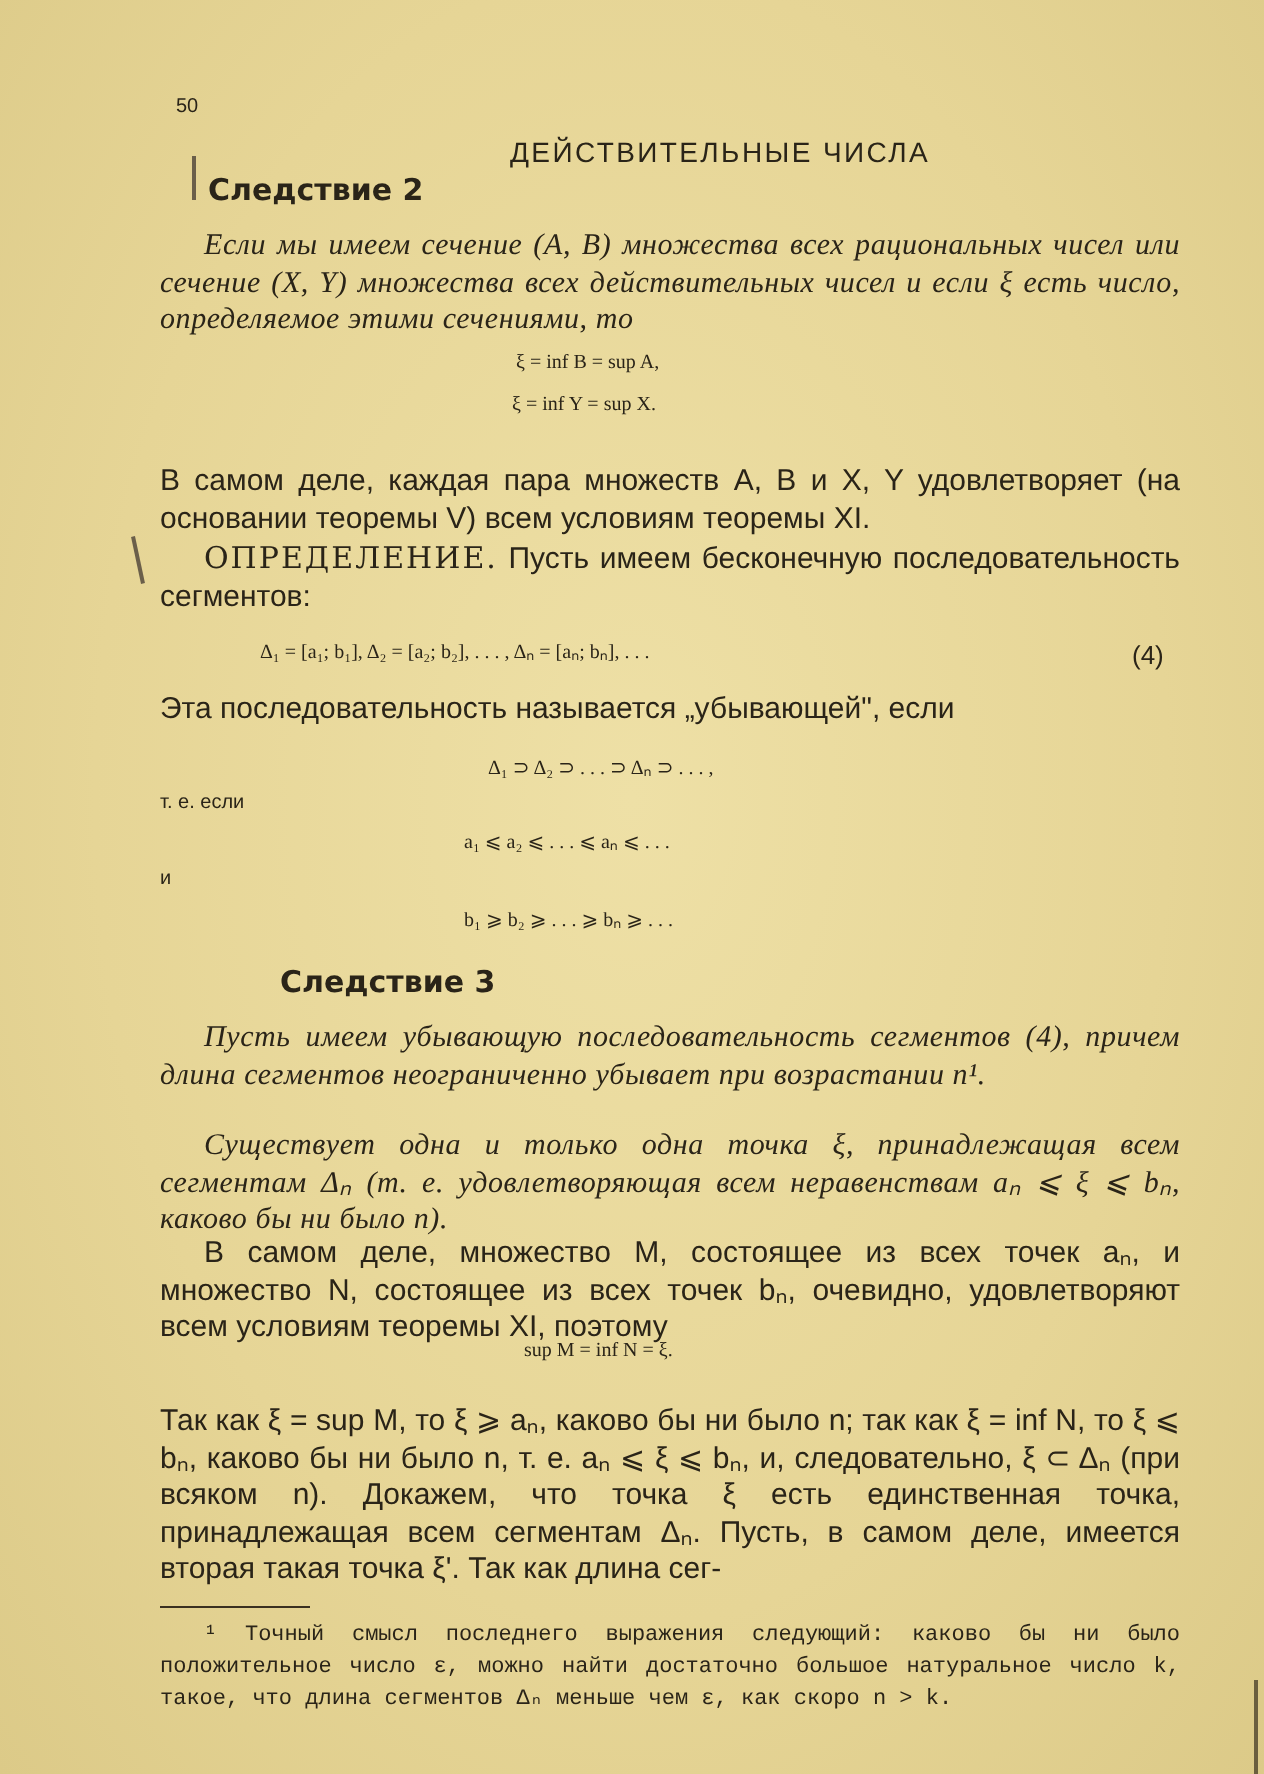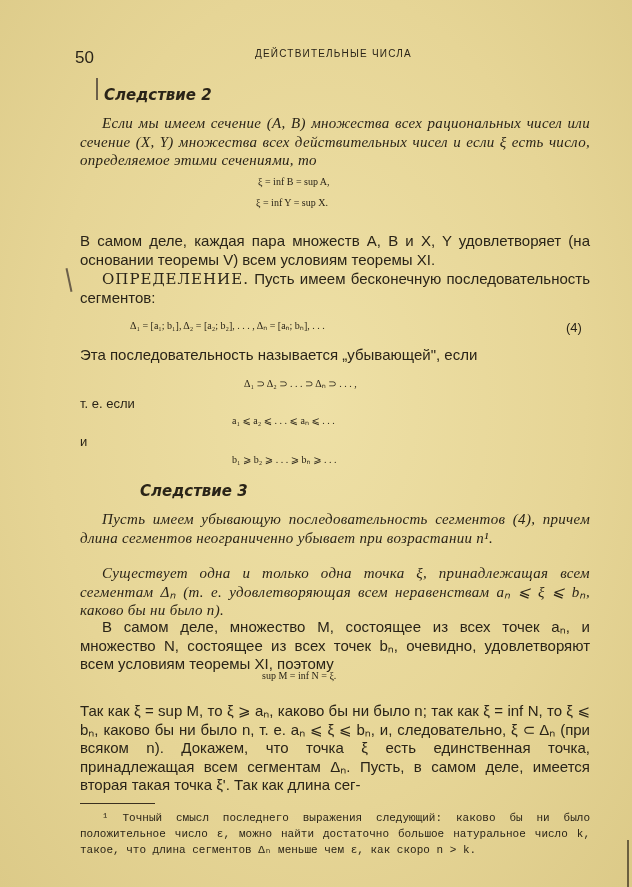--- a/index.html
+++ b/index.html
@@ -4,30 +4,30 @@
 <style>
   html, body { margin: 0; padding: 0; }
   body {
     width: 632px; height: 887px; overflow: hidden;
     background: #e8d89a;
     background: radial-gradient(ellipse at 50% 45%, #eee0a6 0%, #e6d596 60%, #dcca88 100%);
     font-family: "Liberation Sans", sans-serif;
     color: #2a2418;
     position: relative;
   }
-  .pnum { position: absolute; left: 75px; top: 48px; font-size: 17px; }
-  .running { position: absolute; left: 255px; top: 48px; font-size: 10px; letter-spacing: 1.2px; }
+  .pnum { position: absolute; left: 88px; top: 48px; font-size: 10px; }
+  .running { position: absolute; left: 255px; top: 68px; font-size: 14px; letter-spacing: 1.2px; }
   .it { font-family: "DejaVu Serif", serif; }
-  .heading { position: absolute; left: 104px; font-size: 15px; font-style: italic; font-weight: bold; font-family: "DejaVu Sans", sans-serif; }
+  .heading { position: absolute; left: 104px; font-size: 15px; font-weight: bold; font-family: "DejaVu Sans", sans-serif; }
   .para { position: absolute; left: 80px; width: 510px; font-size: 15px; line-height: 18.5px; text-align: justify; }
   .para.itl { font-style: italic; font-family: "Liberation Serif", serif; font-size: 15px; letter-spacing: 0.3px; }
   .indent { text-indent: 22px; }
   .formula { position: absolute; font-family: "Liberation Serif", serif; font-size: 10px; white-space: nowrap; }
   .eqnum { position: absolute; left: 566px; font-size: 13px; }
-  .label { position: absolute; left: 80px; font-size: 13px; }
+  .label { position: absolute; left: 80px; font-size: 10px; }
   .rule { position: absolute; left: 80px; top: 803px; width: 75px; border-top: 1px solid #3a3020; }
   .foot { position: absolute; left: 80px; top: 810px; width: 510px; font-size: 11px; line-height: 16px; text-align: justify; color: #2a2418; font-family: Liberation Mono, monospace; }
   .mark { position: absolute; background: #6b5f4a; }
   .scan { position: absolute; width: 2px; background: #3a3020; opacity: .7; }
 </style>
 </head>
 <body>
 
 <div class="pnum">50</div>
 <div class="running">ДЕЙСТВИТЕЛЬНЫЕ ЧИСЛА</div>

